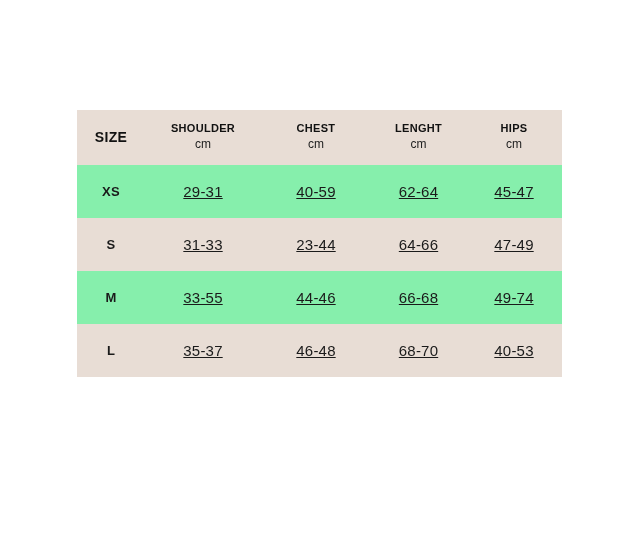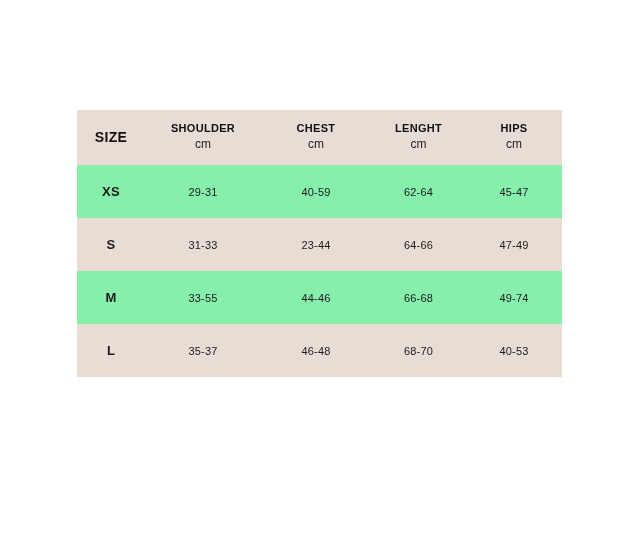--- a/index.html
+++ b/index.html
@@ -78,24 +78,25 @@
   }
 
   td.size-cell {
     font-size: 13px;
     font-weight: bold;
     letter-spacing: 0.3px;
     color: #000000;
   }
 
   td.measure-cell {
-    font-size: 11px;
+    font-size: 15px;
     font-weight: normal;
     letter-spacing: 0.2px;
     color: #262626;
+    text-decoration: underline;
   }
 </style>
 </head>
 <body>
 
 <div id="size-chart-wrap">
   <table class="size-chart">
     <colgroup>
       <col class="c-size">
       <col class="c-shoulder">

